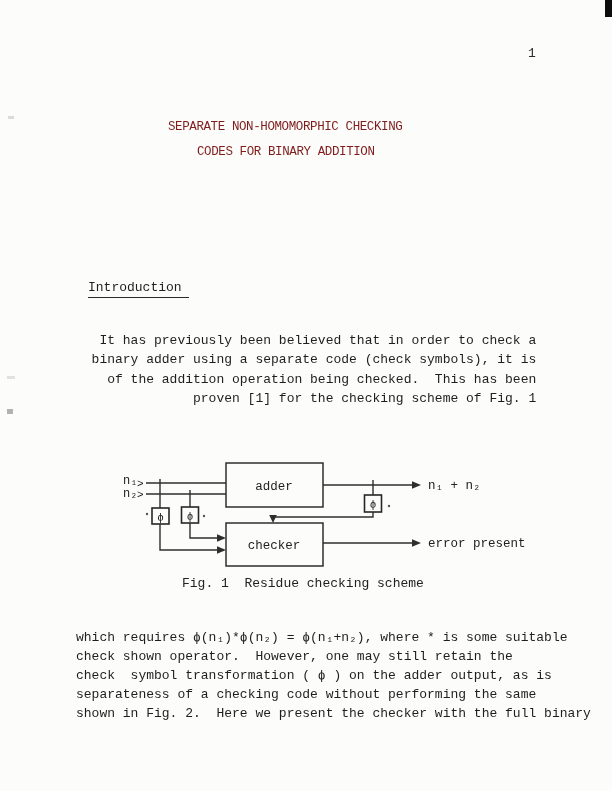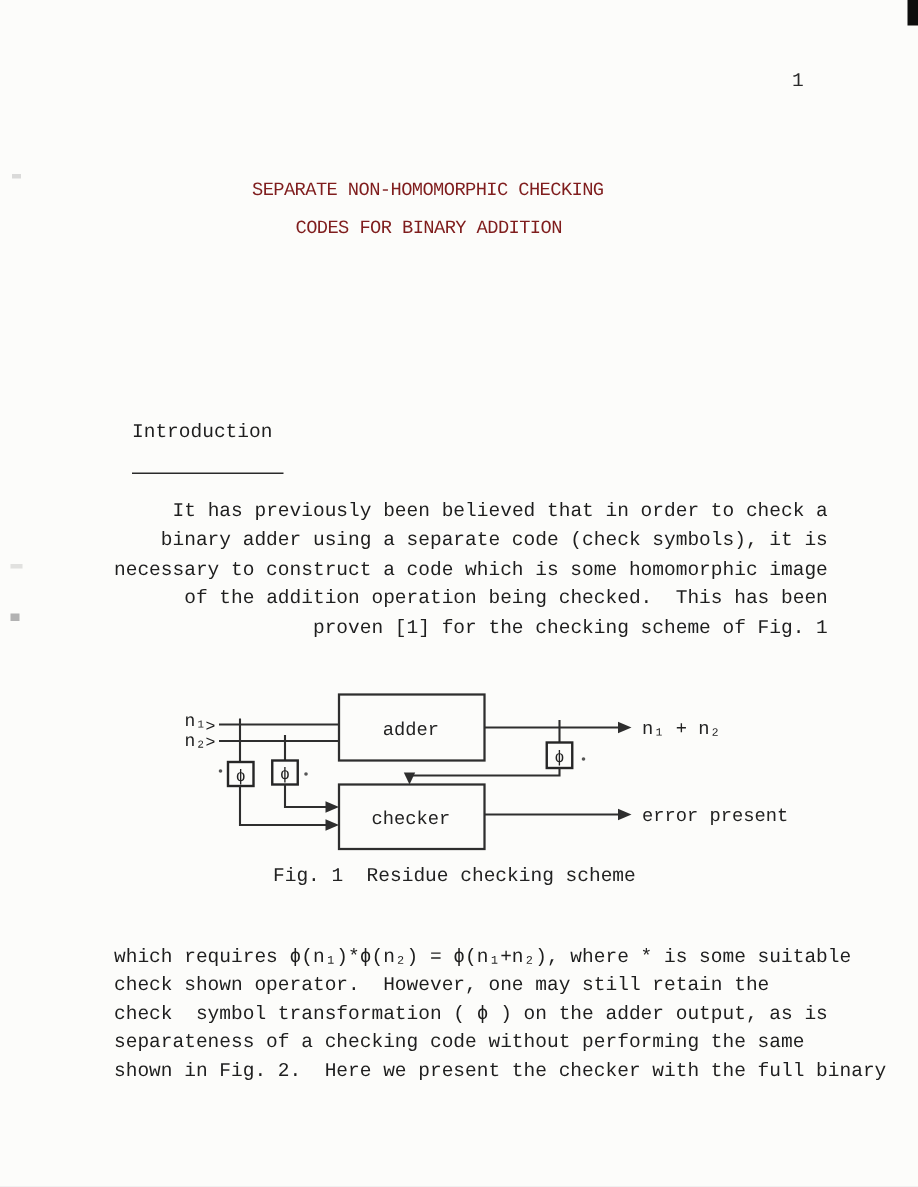--- a/index.html
+++ b/index.html
@@ -12,21 +12,21 @@
     color:#1e1e1e;
   }
   .abs{position:absolute;}
   .tw{font-size:13px;line-height:19.4px;white-space:pre;}
   .tw2{font-size:13px;line-height:19px;white-space:pre;}
   .title-line{font-size:12.5px;letter-spacing:-0.4px;white-space:pre;color:#7f1d1d;}
   .pagenum{font-size:13px;color:#2a2a2a;}
   .heading{
     font-size:13px;color:#1e1e1e;
     border-bottom:1.2px solid #2a2a2a;
-    padding:0 7px 20px 0;
+    padding:0 7px 2px 0;
     white-space:pre;
     text-align:right;
   }
   .caption{font-size:13px;white-space:pre;color:#222;}
   .corner-mark{
     right:0;top:0;width:7px;height:17px;
     background:#0d0d0d;
   }
   .margin-mark{background:#9a9a9a;}
   svg text{
@@ -54,21 +54,20 @@
   <div class="abs title-line" style="left:168px;top:120px;">SEPARATE NON-HOMOMORPHIC CHECKING</div>
   <div class="abs title-line" style="left:197px;top:145px;">CODES FOR BINARY ADDITION</div>
 
   <div class="abs" style="left:88px;top:278px;">
     <span class="heading">Introduction</span>
   </div>
 
   <div class="abs" style="left:76px;top:331px;text-align:right;">
     <div class="tw">   It has previously been believed that in order to check a</div>
     <div class="tw">binary adder using a separate code (check symbols), it is</div>
-    <div class="tw">necessary to construct a code which is some homomorphic image</div>
     <div class="tw">of the addition operation being checked.  This has been</div>
     <div class="tw">proven [1] for the checking scheme of Fig. 1</div>
   </div>
 
   <svg class="abs" style="left:90px;top:455px;" width="455" height="120" viewBox="90 455 455 120">
 
     <text x="123" y="484" font-size="12">n₁</text>
     <text x="123" y="497" font-size="12">n₂</text>
     <text x="137" y="487" font-size="11">&gt;</text>
     <text x="137" y="498" font-size="11">&gt;</text>

